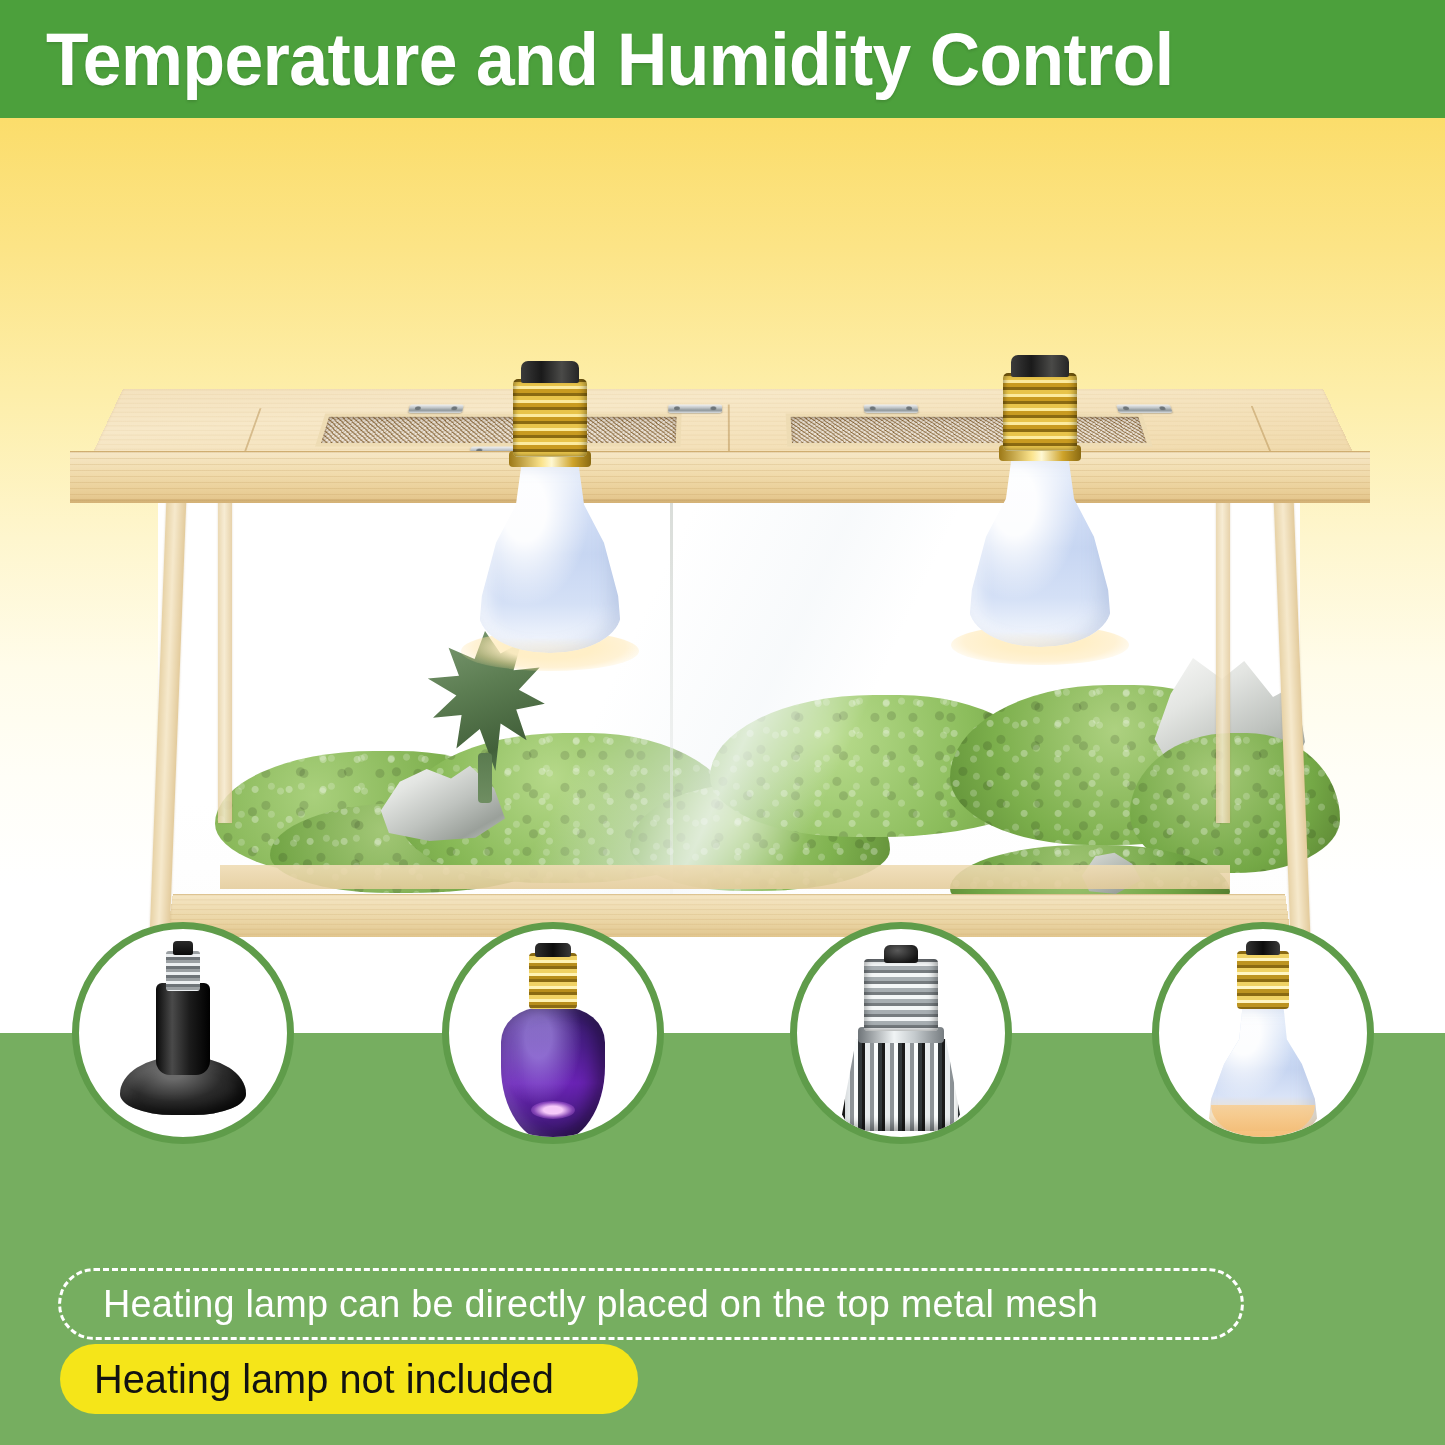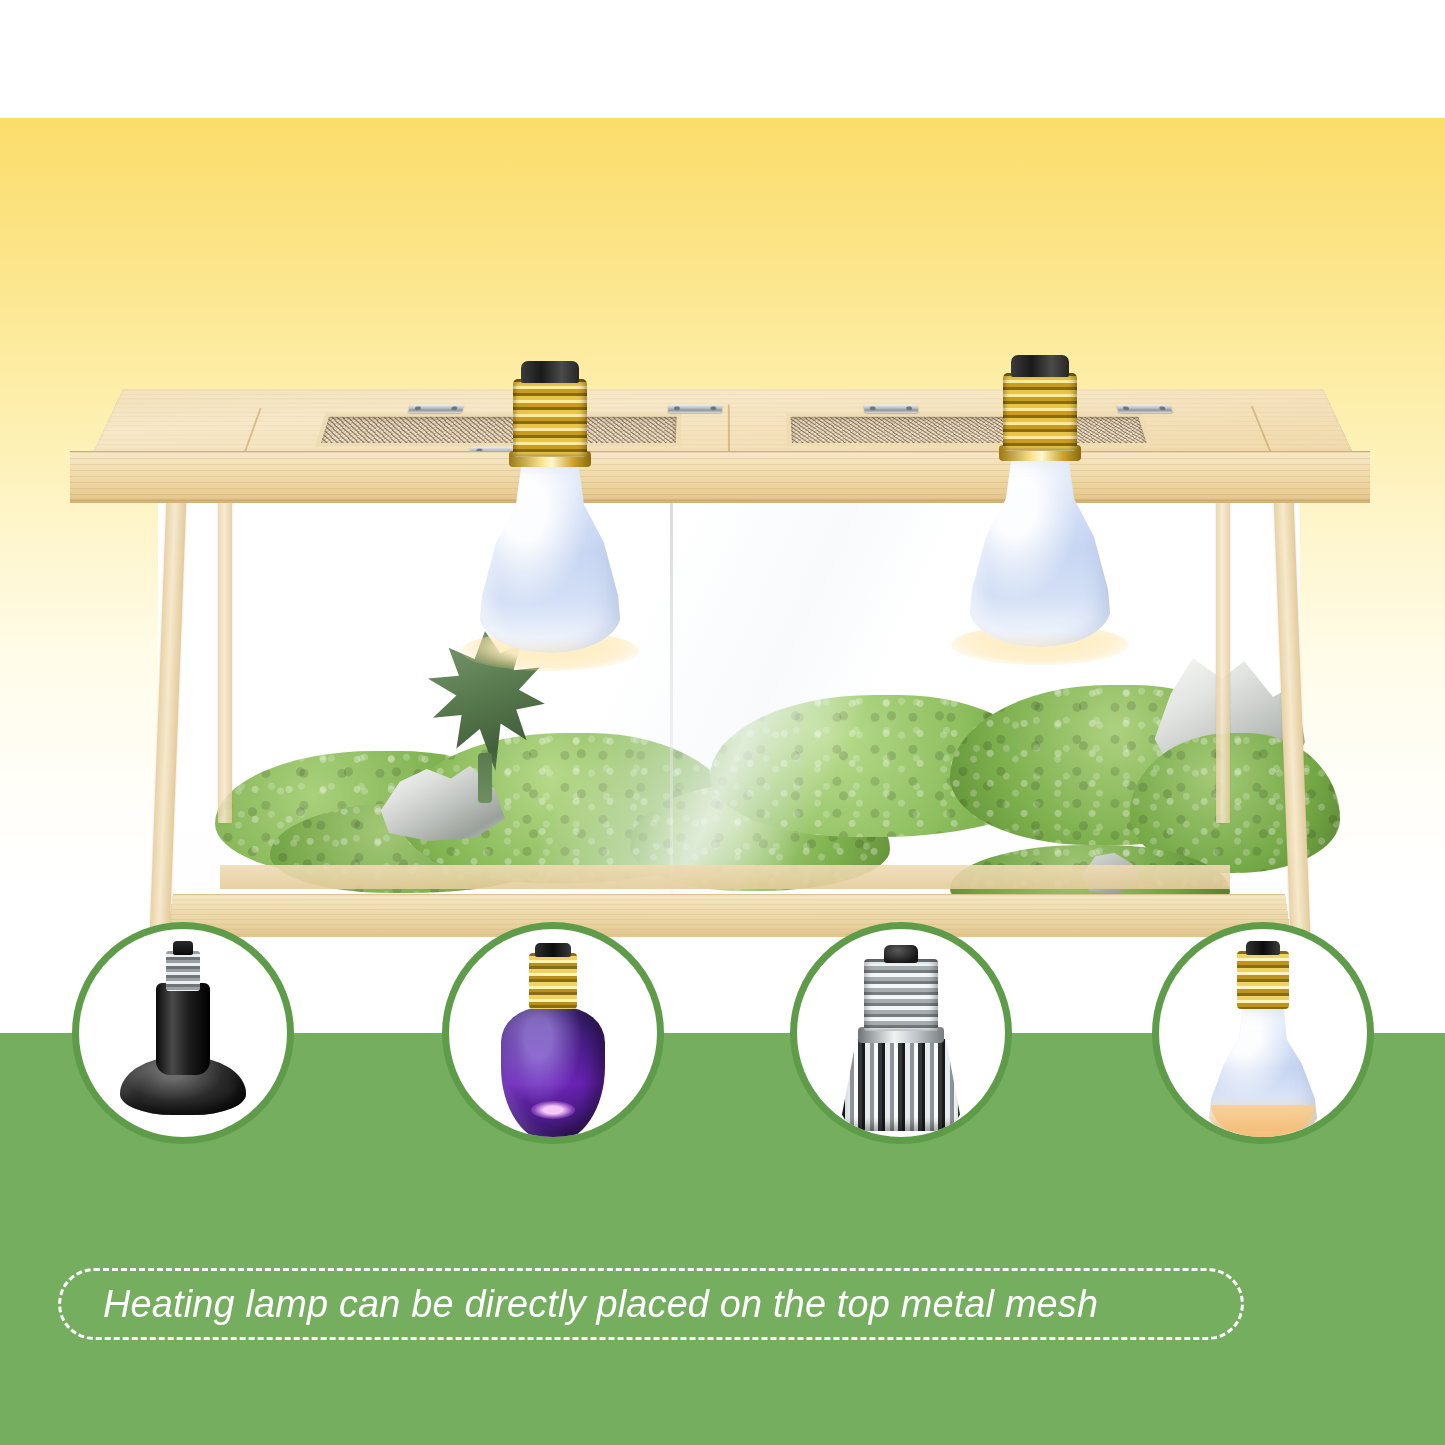--- a/index.html
+++ b/index.html
@@ -385,40 +385,43 @@
     font-family:"Liberation Sans Narrow","Liberation Sans",sans-serif;
     font-size:39px;
     font-weight:400;
     letter-spacing:0.2px;
     transform:scaleX(0.97);
     transform-origin:left center;
     white-space:nowrap;
     margin-left:42px;
   }
   .callout-1{ left:58px; top:1189px; width:1330px; height:72px; }
-  .callout-2{ left:58px; top:1268px; width:1186px; height:72px;font-style:italic; }
+  .callout-2{ left:58px; top:1268px; width:1186px; height:72px; }
 
   .pill{
     position:absolute; left:60px; top:1344px; width:578px; height:70px;
     background:#F5E519; border-radius:35px;
     display:flex; align-items:center;
   }
   .pill-text{
     color:#121212;
     font-family:"Liberation Sans Narrow","Liberation Sans",sans-serif;
     font-size:41px; font-weight:400;
     transform:scaleX(0.97); transform-origin:left center;
     white-space:nowrap; margin-left:34px;
   }
 </style>
 </head>
 <body>
 
 <div id="page">
 
+  <div class="header-band">
+    <div class="header-title">Temperature and Humidity Control</div>
+  </div>
 
   <div class="scene">
 
     <div class="tank">
 
       <div class="glass"></div>
 
       <div class="moss m1">
           <div class="moss-tex"></div>
         </div>
@@ -519,14 +522,17 @@
     <div class="r4-glass"></div>
     <div class="r4-glow"></div>
     <div class="r4-screw"></div>
     <div class="r4-cap"></div>
   </div>
 
   <div class="callout callout-2">
     <span class="callout-text">Heating lamp can be directly placed on the top metal mesh</span>
   </div>
 
+  <div class="pill">
+    <span class="pill-text">Heating lamp not included</span>
+  </div>
 
 </div>
 
 </body></html>

